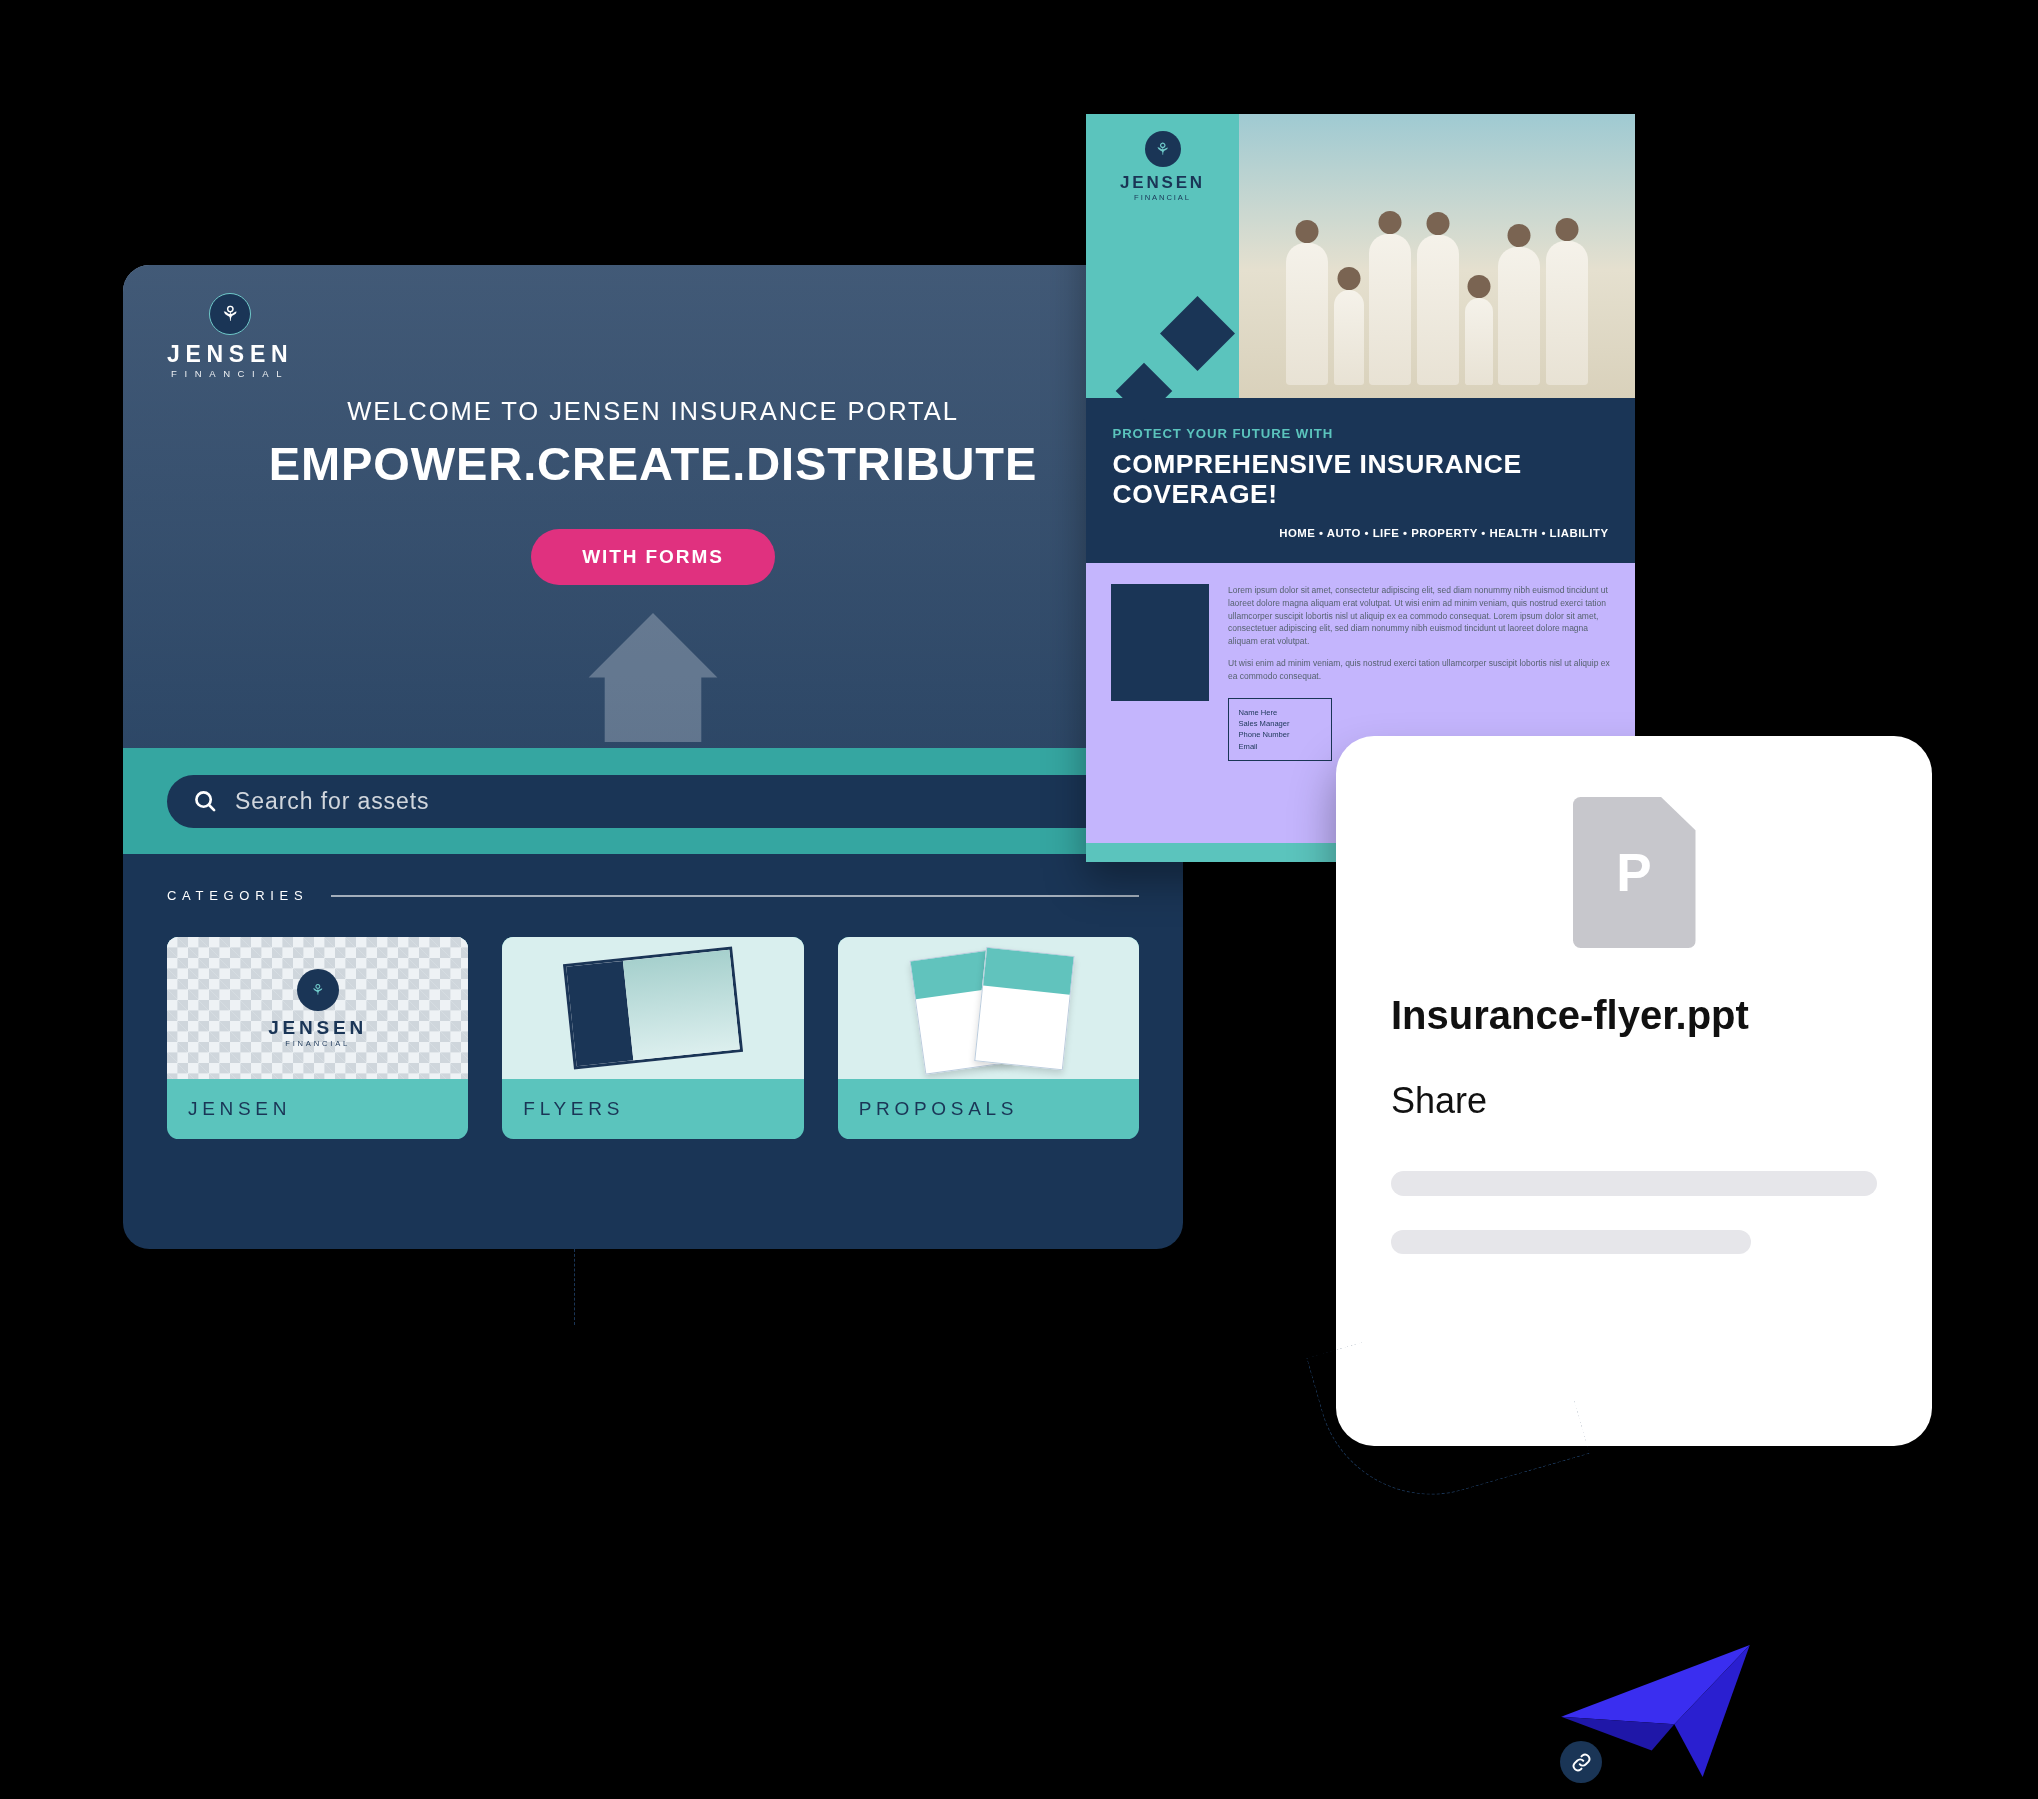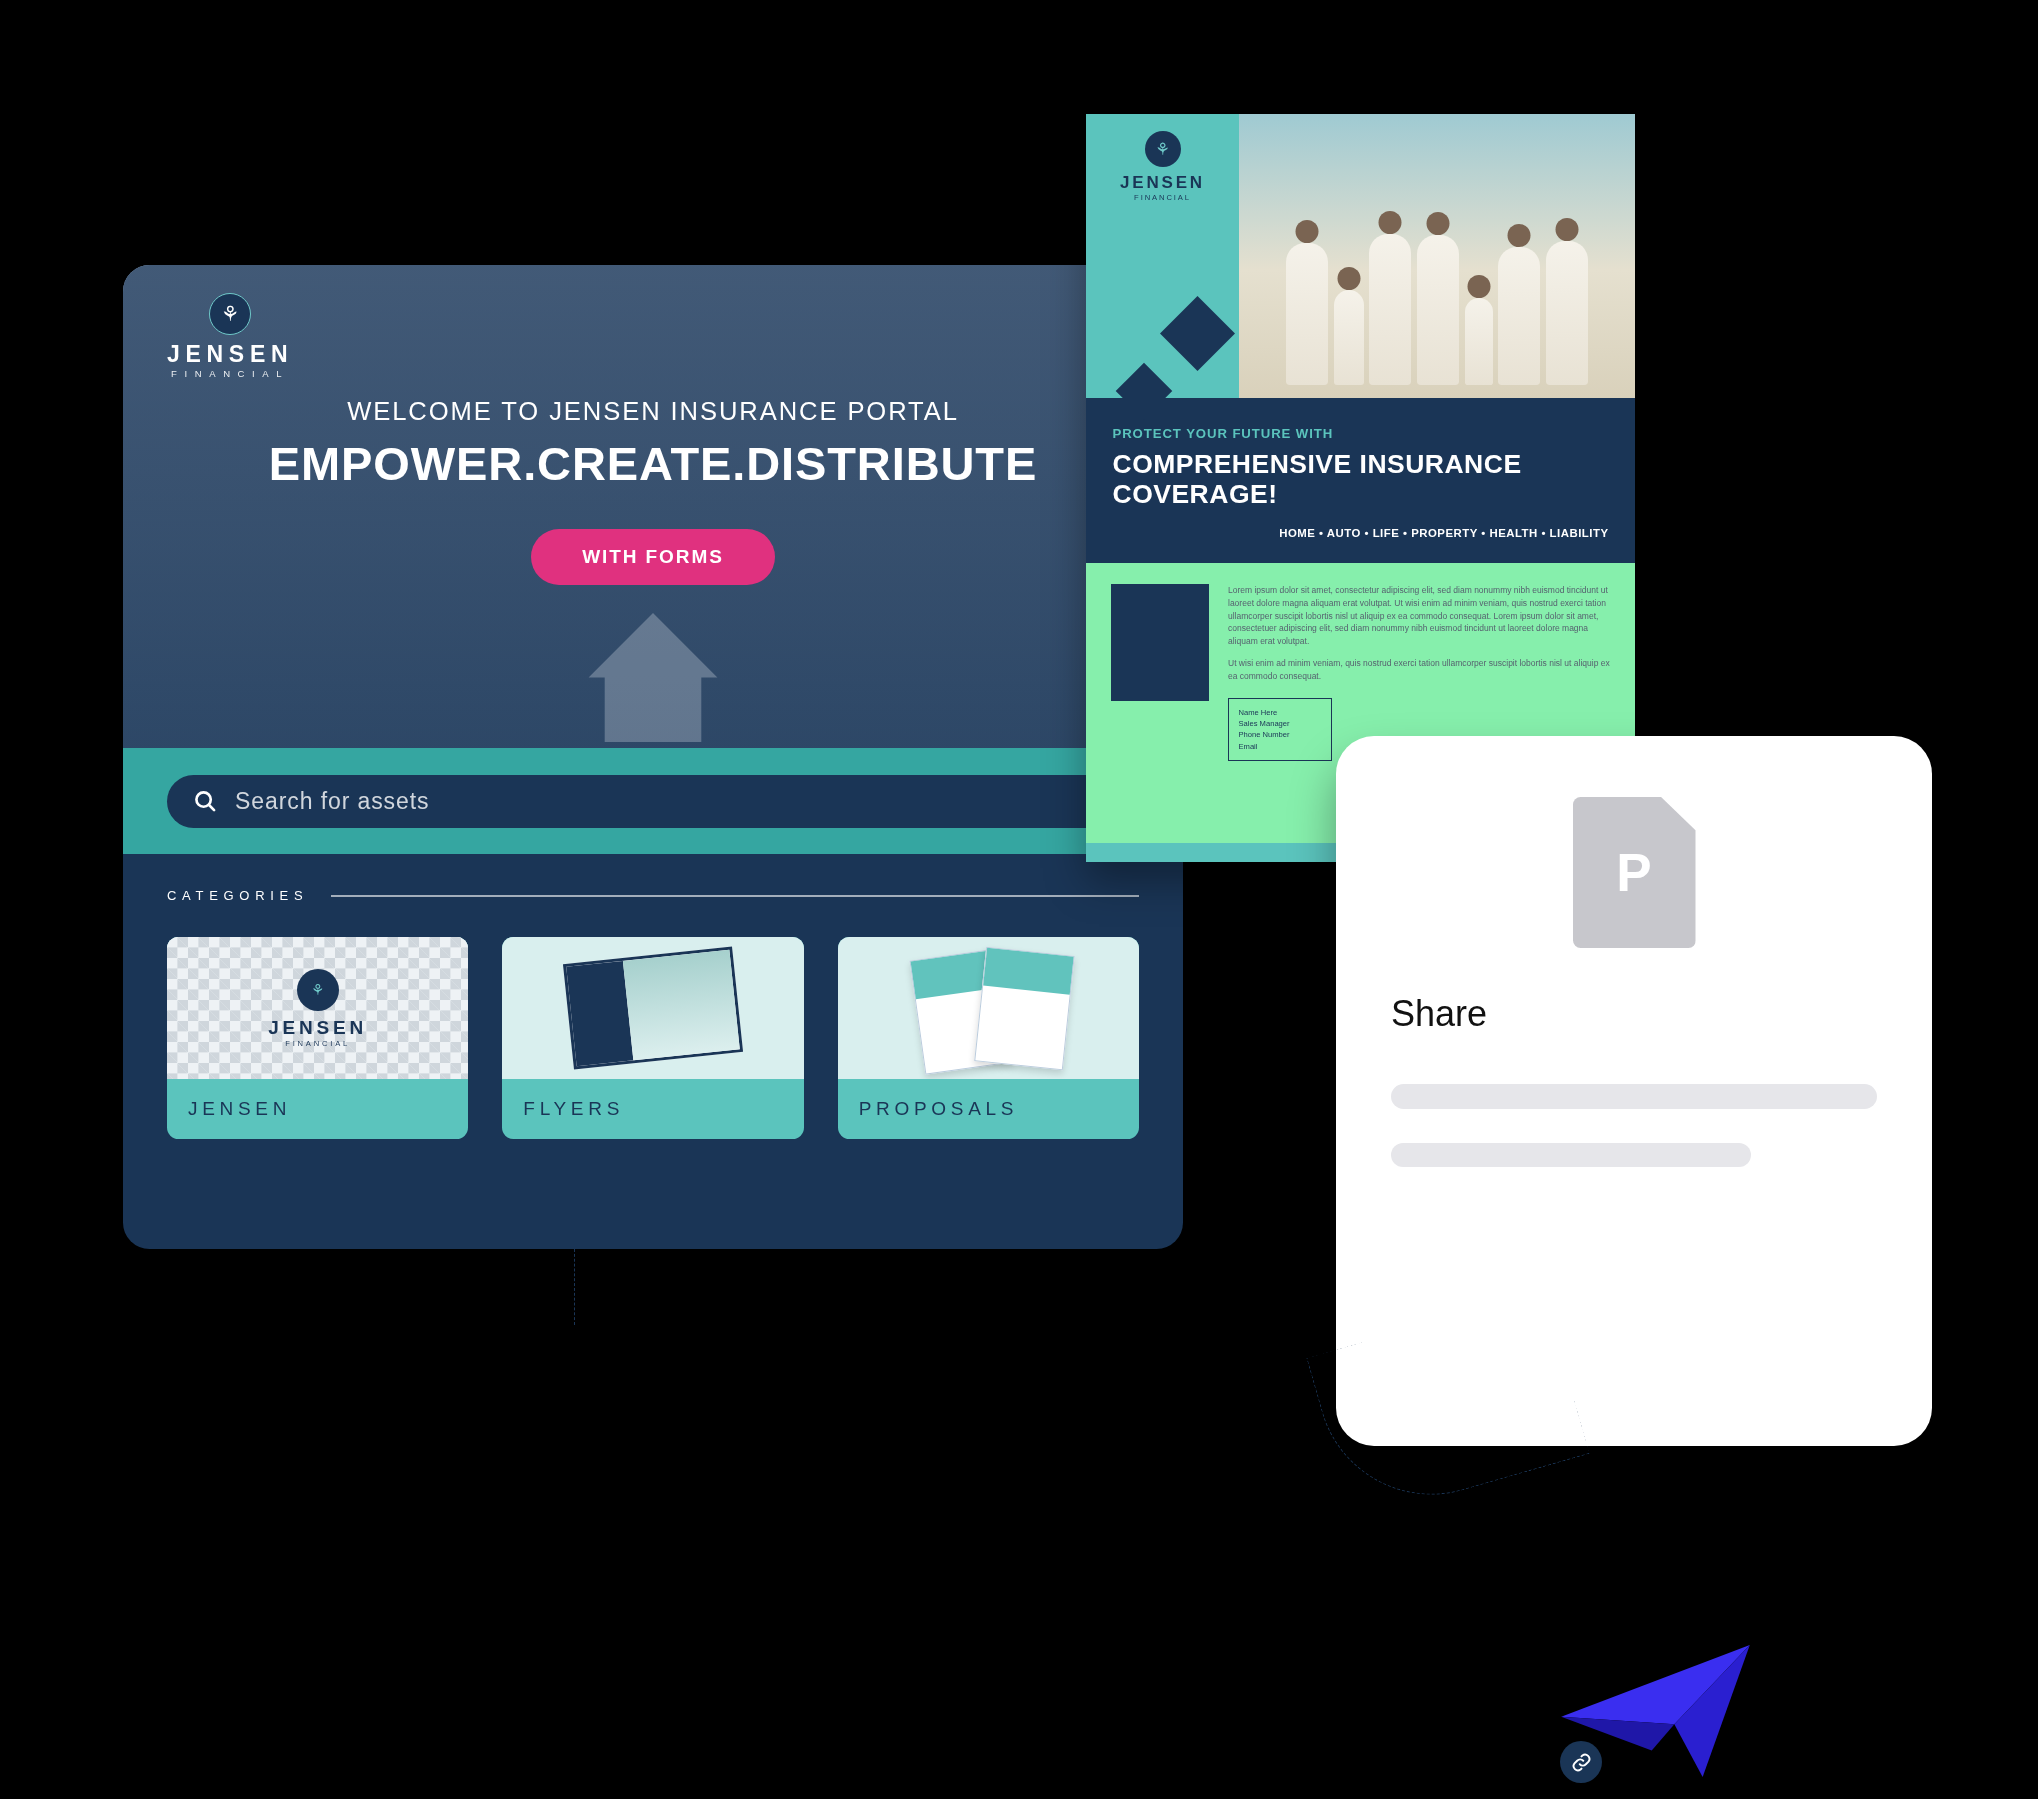--- a/index.html
+++ b/index.html
@@ -206,21 +206,21 @@
   .flyer-photo .p1{height:142px} .flyer-photo .p2{height:95px;width:30px}
   .flyer-photo .p3{height:151px} .flyer-photo .p4{height:150px}
   .flyer-photo .p5{height:87px;width:28px} .flyer-photo .p6{height:138px}
   .flyer-photo .p7{height:144px}
   .flyer-band {
     background:#1a3556; color:#fff; padding: 28px 26.5px 24.6px;
   }
   .flyer-band .pre { color:#5bc4bd; font-size:13.2px; letter-spacing:0.9px; font-weight:600; margin-bottom:7.6px; }
   .flyer-band h2 { font-size:26.5px; font-weight:800; letter-spacing:0.5px; line-height:1.15; }
   .flyer-band .cats { margin-top: 17px; font-size: 11.4px; font-weight:700; letter-spacing: 0.5px; text-align:right; }
-  .flyer-body { background:#86efac; padding: 21px 24.6px 24.6px 142px; position:relative; min-height: 280px; }
+  .flyer-body { background:#c4b5fd; padding: 21px 24.6px 24.6px 142px; position:relative; min-height: 280px; }
   .flyer-body .navy-box { position:absolute; left:24.6px; top:21px; width:98px; height:117px; background:#1a3556; }
   .flyer-body p { font-size:8.5px; color:#56626f; line-height:1.5; margin-bottom:9.5px; }
   .flyer-contact { border:0.9px solid #1a3556; padding:7.6px 9.5px; font-size:7.6px; color:#1a3556; line-height:1.5; display:inline-block; margin-top:5.7px; min-width:104px; }
   .flyer-contact span { display:block; }
 
   
   .file-card {
     position: absolute;
     left: 1336px;
     top: 736px;
@@ -385,20 +385,21 @@
       <span>Phone Number</span>
       <span>Email</span>
     </div>
   </div>
 </div>
 
 <div class="file-card">
   <div class="file-icon">
     <span>P</span>
   </div>
+  <div class="file-name">Insurance-flyer.ppt</div>
   <div class="share-label">Share</div>
   <div class="ph-line"></div>
   <div class="ph-line short"></div>
 </div>
 
 <div class="dash dash1"></div>
 <div class="dash2"></div>
 <div class="plane">
   <svg viewBox="0 0 200 140">
     <polygon points="0,76 200,0 120,84" fill="#3a2ef0"></polygon>

